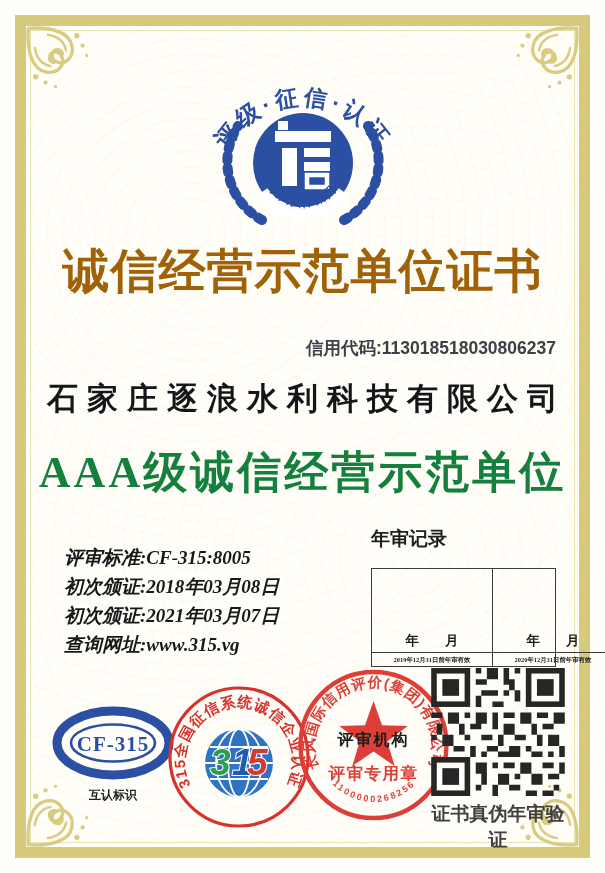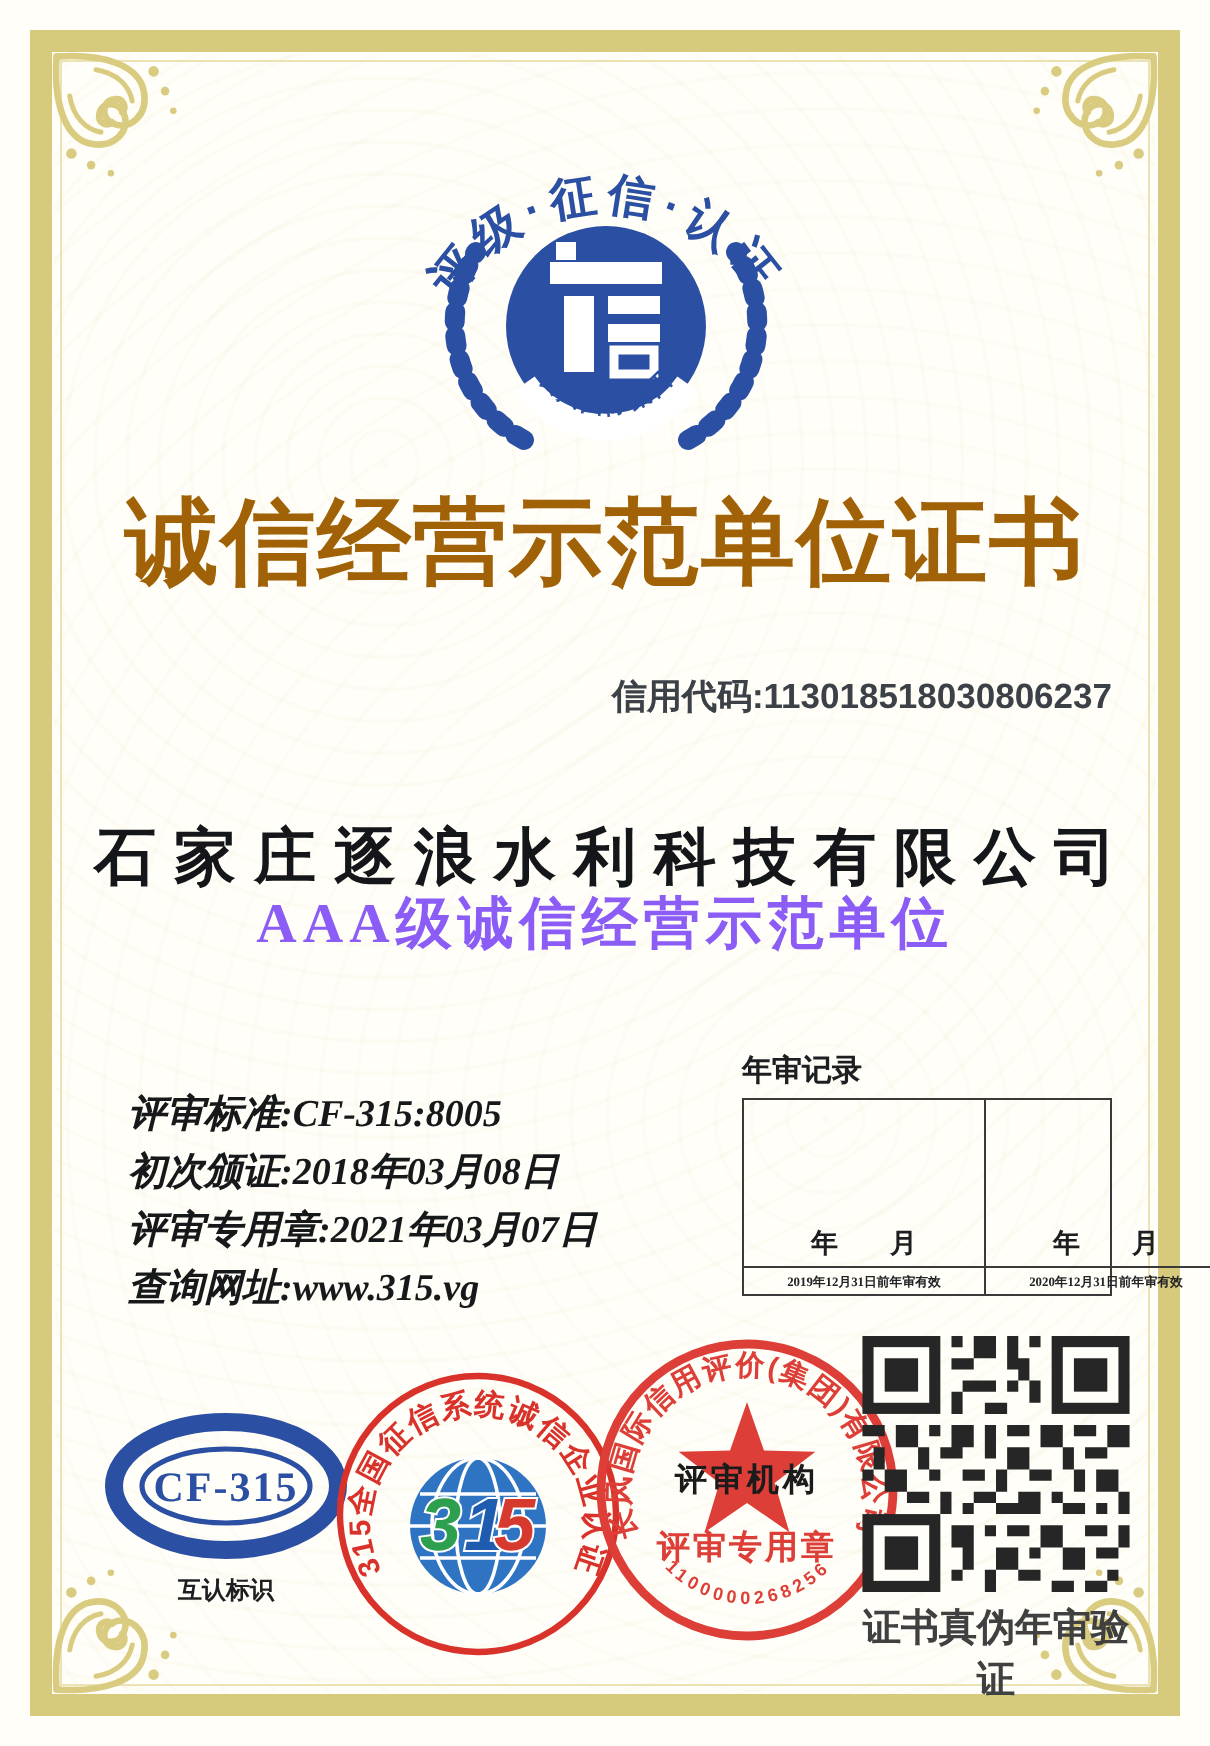--- a/index.html
+++ b/index.html
@@ -17,32 +17,32 @@
   .corner.tr{top:25px;right:25px;transform:scaleX(-1);}
   .corner.bl{bottom:25px;left:25px;transform:scaleY(-1);}
   .corner.br{bottom:25px;right:25px;transform:scale(-1,-1);}
 
   .emblem{position:absolute;left:178px;top:68px;width:250px;height:165px;}
 
   .title{position:absolute;left:0;top:240px;width:100%;text-align:center;
          font-size:47px;font-weight:bold;color:#a16207;letter-spacing:1px;}
   .credit{position:absolute;top:309px;right:49px;font-size:17.5px;font-weight:bold;color:#3c4147;margin-top:27px;}
   .company{position:absolute;left:0;top:378px;width:100%;text-align:center;
-           font-size:31px;font-weight:bold;color:#141619;letter-spacing:9px;text-indent:9px;margin-top:30px;}
+           font-size:31px;font-weight:bold;color:#141619;letter-spacing:9px;text-indent:9px;}
   .rating{position:absolute;left:0;top:443px;width:100%;text-align:center;
-          font-family:"Liberation Serif",serif;font-size:28px;font-weight:bold;
-          color:#8b5cf6;letter-spacing:3px;}
+          font-family:"Liberation Serif",serif;font-size:44px;font-weight:bold;
+          color:#15803d;letter-spacing:3px;}
 
   .details{position:absolute;left:64px;top:543px;font-family:"Liberation Serif",serif;
            font-size:19px;font-weight:bold;color:#16181a;font-style:italic;}
   .details div{height:29px;line-height:29px;}
 
   .annual{position:absolute;left:371px;top:526px;width:185px;}
-  .annual-title{font-family:"Liberation Serif",serif;font-size:15px;font-weight:bold;
-                color:#1c1e20;margin-bottom:4px;}
+  .annual-title{font-family:"Liberation Serif",serif;font-size:19px;font-weight:bold;
+                color:#1c1e20;margin-bottom:16px;}
   .annual-table{display:flex;border:1.4px solid #3a3a3a;height:97px;background:transparent;}
   .annual-cell{flex:1;display:flex;flex-direction:column;}
   .annual-cell.first{border-right:1.4px solid #3a3a3a;}
   .cell-main{flex:1;display:flex;align-items:flex-end;justify-content:center;gap:26px;
              font-family:"Liberation Serif",serif;font-size:13.5px;font-weight:bold;
              color:#1c1e20;padding-bottom:2px;}
   .cell-note{border-top:1.2px solid #3a3a3a;height:13px;display:flex;align-items:center;
              justify-content:center;overflow:hidden;}
   .cell-note span{font-family:"Liberation Serif",serif;font-size:10px;font-weight:bold;
              color:#212325;white-space:nowrap;transform:scale(.64);transform-origin:center;}
@@ -160,21 +160,21 @@
   </svg>
 
   <div class="title">诚信经营示范单位证书</div>
   <div class="credit">信用代码:113018518030806237</div>
   <div class="company">石家庄逐浪水利科技有限公司</div>
   <div class="rating">AAA级诚信经营示范单位</div>
 
   <div class="details">
     <div>评审标准:CF-315:8005</div>
     <div>初次颁证:2018年03月08日</div>
-    <div>评审专用章:2021年03月07日</div>
+    <div>初次颁证:2021年03月07日</div>
     <div>查询网址:www.315.vg</div>
   </div>
 
   <div class="annual">
     <div class="annual-title">年审记录</div>
     <div class="annual-table">
       <div class="annual-cell first">
         <div class="cell-main">
           <span>年</span>
           <span>月</span>

